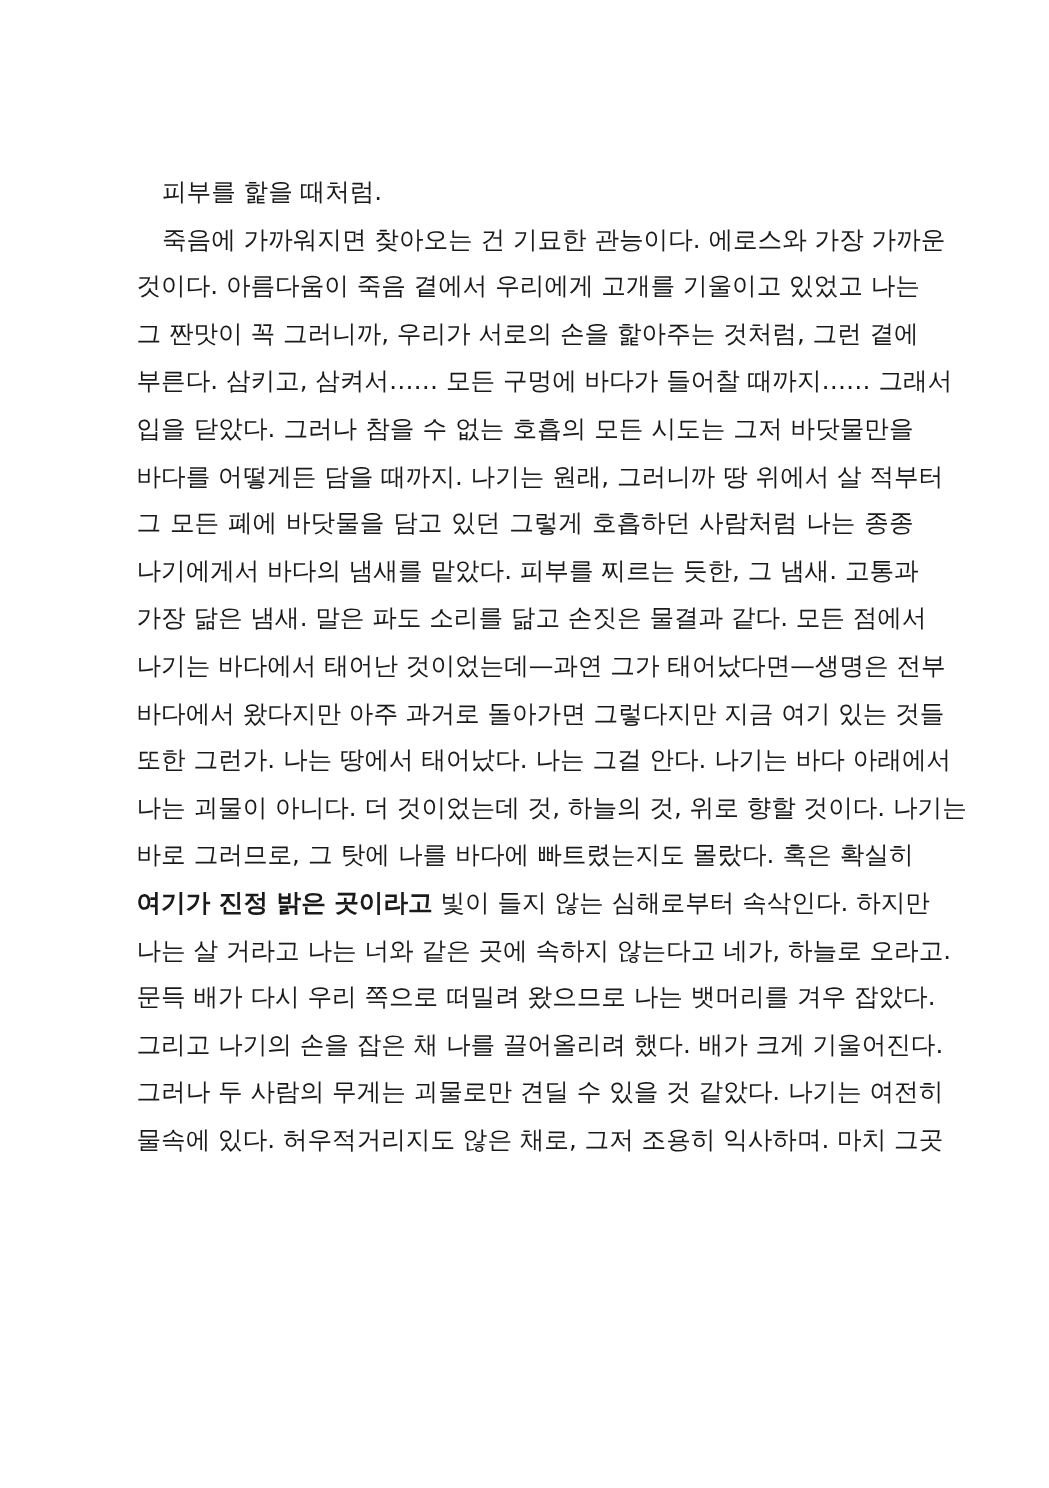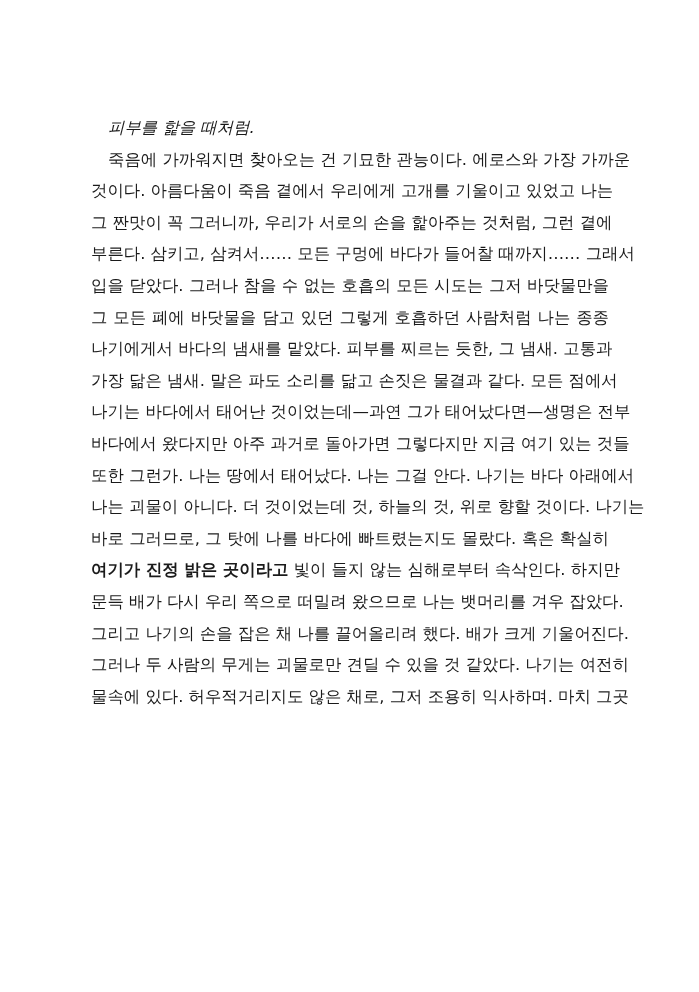--- a/index.html
+++ b/index.html
@@ -28,42 +28,43 @@
       white-space: nowrap;
       text-align: justify;
       text-align-last: justify;
       height: 31.6px;
     }
     .line.indent {
       padding-left: 17px;
     }
     .line.left {
       text-align-last: left;
-      font-style: italic;
     }
     .bold {
       font-weight: bold;
     }
   </style>
 </head>
 <body>
 
 <div class="page">
   <span class="line indent left">피부를  핥을  때처럼.</span>
   <span class="line indent">죽음에 가까워지면 찾아오는 건 기묘한 관능이다. 에로스와 가장 가까운</span>
   <span class="line">것이다. 아름다움이 죽음 곁에서 우리에게 고개를 기울이고 있었고 나는</span>
   <span class="line">그 짠맛이 꼭 그러니까, 우리가 서로의 손을 핥아주는 것처럼, 그런 곁에</span>
   <span class="line">부른다. 삼키고, 삼켜서…… 모든 구멍에 바다가 들어찰 때까지…… 그래서</span>
   <span class="line">입을 닫았다. 그러나 참을 수 없는 호흡의 모든 시도는 그저 바닷물만을</span>
+  <span class="line">바다를 어떻게든 담을 때까지. 나기는 원래, 그러니까 땅 위에서 살 적부터</span>
   <span class="line">그 모든 폐에 바닷물을 담고 있던 그렇게 호흡하던 사람처럼 나는 종종</span>
   <span class="line">나기에게서 바다의 냄새를 맡았다. 피부를 찌르는 듯한, 그 냄새. 고통과</span>
   <span class="line">가장 닮은 냄새. 말은 파도 소리를 닮고 손짓은 물결과 같다. 모든 점에서</span>
   <span class="line">나기는 바다에서 태어난 것이었는데—과연 그가 태어났다면—생명은 전부</span>
   <span class="line">바다에서 왔다지만 아주 과거로 돌아가면 그렇다지만 지금 여기 있는 것들</span>
   <span class="line">또한 그런가. 나는 땅에서 태어났다. 나는 그걸 안다. 나기는 바다 아래에서</span>
   <span class="line">나는 괴물이 아니다. 더 것이었는데 것, 하늘의 것, 위로 향할 것이다. 나기는</span>
   <span class="line">바로 그러므로, 그 탓에 나를 바다에 빠트렸는지도 몰랐다. 혹은 확실히</span>
   <span class="line"><b class="bold">여기가 진정 밝은 곳이라고</b><span> 빛이 들지 않는 심해로부터 속삭인다. 하지만</span></span>
+  <span class="line">나는 살 거라고 나는 너와 같은 곳에 속하지 않는다고 네가, 하늘로 오라고.</span>
   <span class="line">문득 배가 다시 우리 쪽으로 떠밀려 왔으므로 나는 뱃머리를 겨우 잡았다.</span>
   <span class="line">그리고 나기의 손을 잡은 채 나를 끌어올리려 했다. 배가 크게 기울어진다.</span>
   <span class="line">그러나 두 사람의 무게는 괴물로만 견딜 수 있을 것 같았다. 나기는 여전히</span>
   <span class="line">물속에 있다. 허우적거리지도 않은 채로, 그저 조용히 익사하며. 마치 그곳</span>
 </div>
 
 </body></html>

